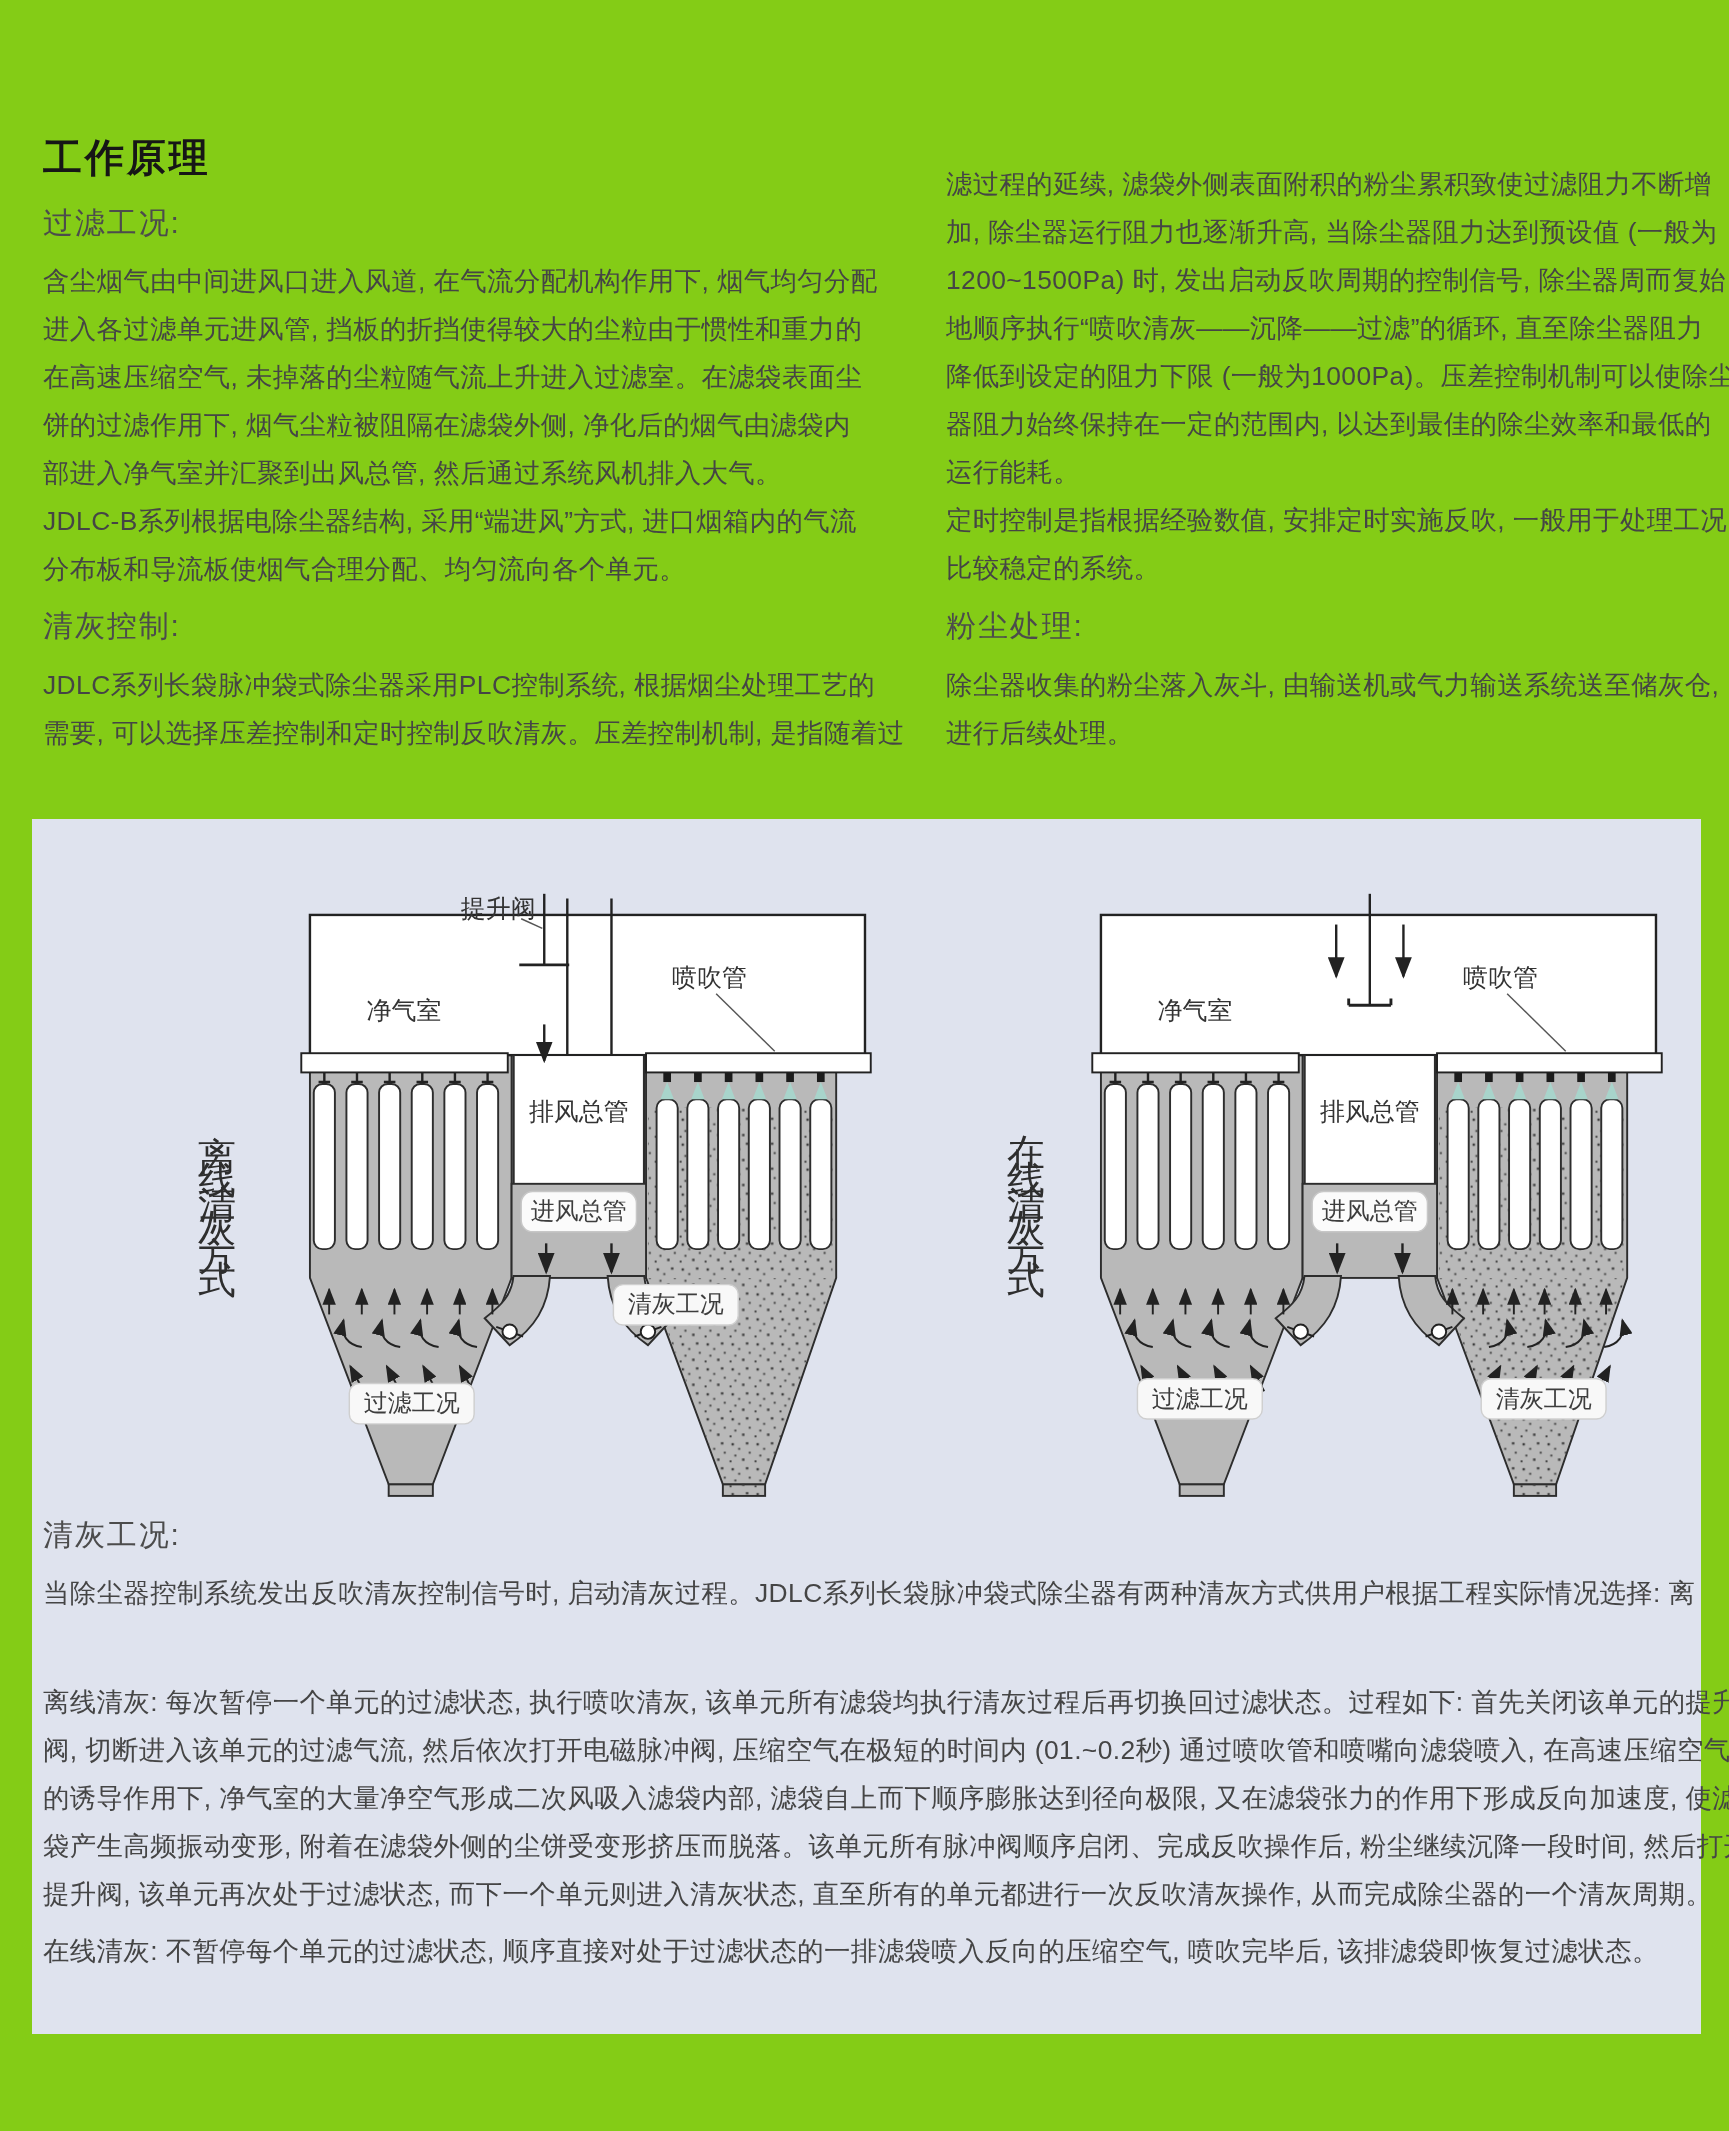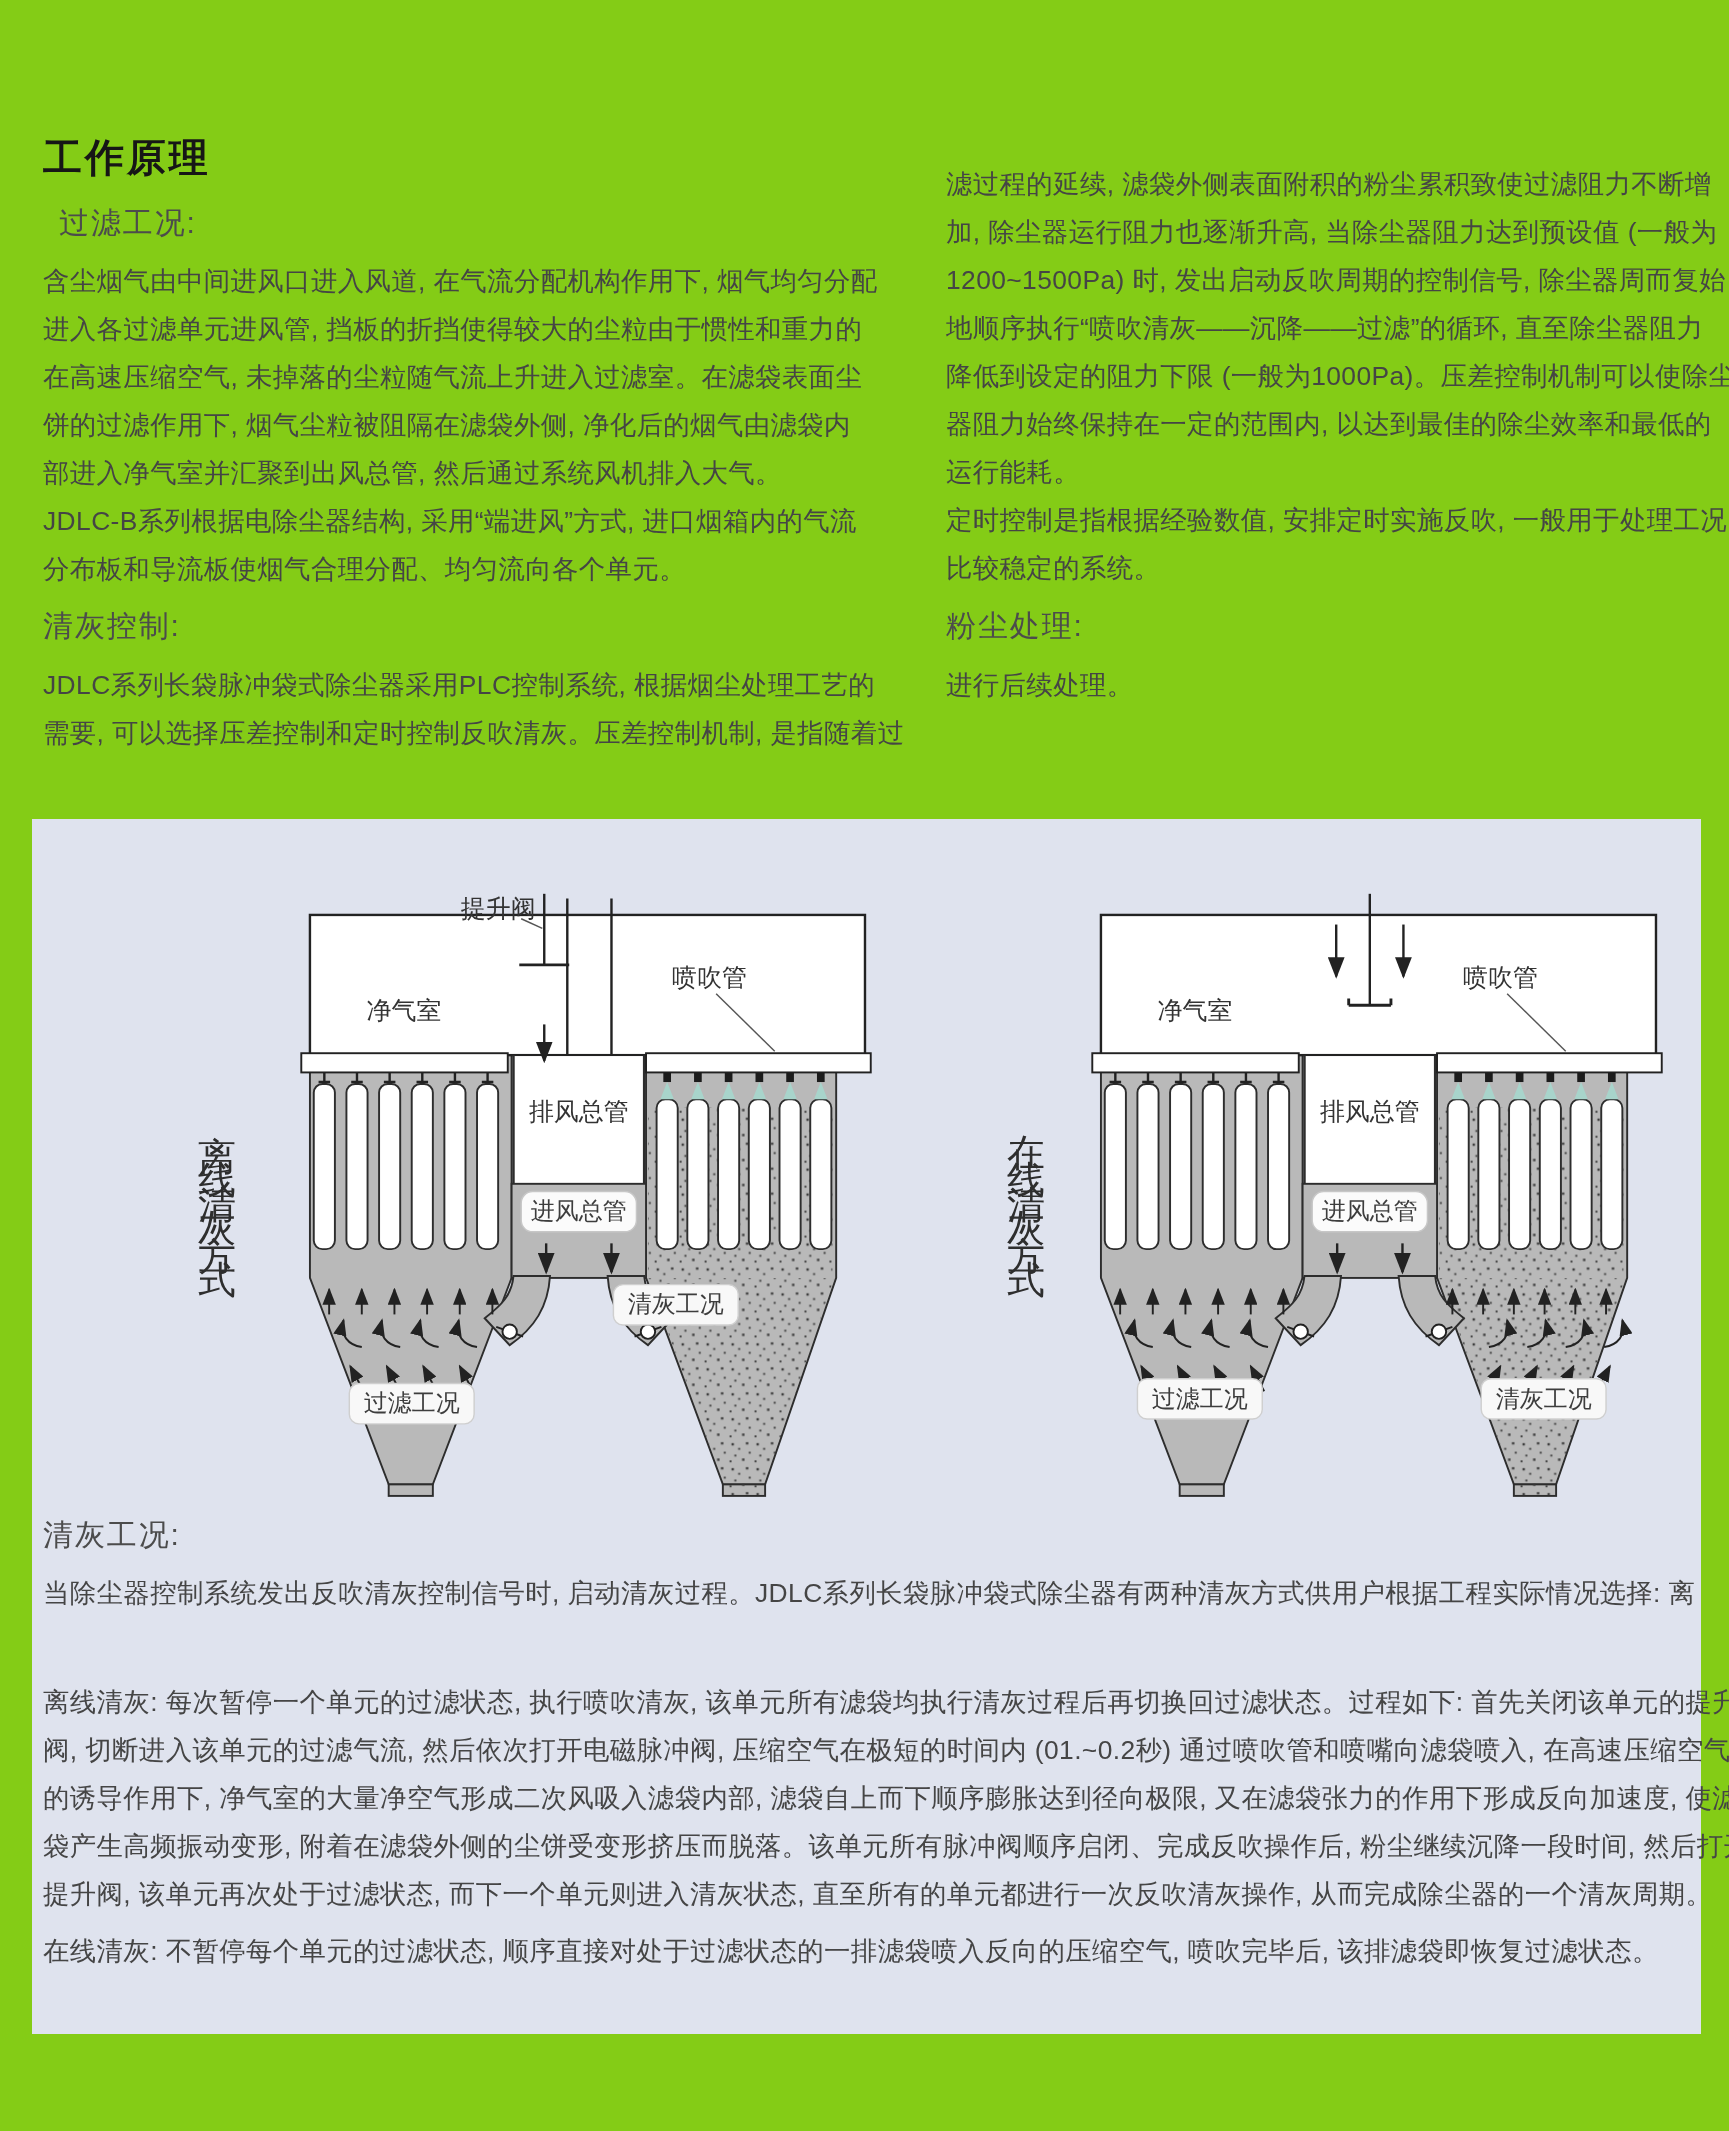--- a/index.html
+++ b/index.html
@@ -16,21 +16,21 @@
   .dg-label{font-size:26px;fill:#333333;}
   .pill-txt{font-size:25px;fill:#3d3d3d;}
 </style>
 </head>
 <body>
 
 <div class="page">
 
   <div class="abs title" style="left:43px;top:131px;">工作原理</div>
 
-  <div class="abs shead" style="left:59px;top:203px;">过滤工况:</div>
+  <div class="abs shead" style="left:43px;top:203px;">过滤工况:</div>
   <div class="abs para" style="left:43px;top:257px;">
       <div class="tl">含尘烟气由中间进风口进入风道, 在气流分配机构作用下, 烟气均匀分配</div>
       <div class="tl">进入各过滤单元进风管, 挡板的折挡使得较大的尘粒由于惯性和重力的</div>
       <div class="tl">在高速压缩空气, 未掉落的尘粒随气流上升进入过滤室。在滤袋表面尘</div>
       <div class="tl">饼的过滤作用下, 烟气尘粒被阻隔在滤袋外侧, 净化后的烟气由滤袋内</div>
       <div class="tl">部进入净气室并汇聚到出风总管, 然后通过系统风机排入大气。</div>
       <div class="tl">JDLC-B系列根据电除尘器结构, 采用“端进风”方式, 进口烟箱内的气流</div>
       <div class="tl">分布板和导流板使烟气合理分配、均匀流向各个单元。</div>
     </div>
 
@@ -46,20 +46,21 @@
       <div class="tl">1200~1500Pa) 时, 发出启动反吹周期的控制信号, 除尘器周而复始</div>
       <div class="tl">地顺序执行“喷吹清灰——沉降——过滤”的循环, 直至除尘器阻力</div>
       <div class="tl">降低到设定的阻力下限 (一般为1000Pa)。压差控制机制可以使除尘</div>
       <div class="tl">器阻力始终保持在一定的范围内, 以达到最佳的除尘效率和最低的</div>
       <div class="tl">运行能耗。</div>
       <div class="tl">定时控制是指根据经验数值, 安排定时实施反吹, 一般用于处理工况</div>
       <div class="tl">比较稳定的系统。</div>
     </div>
   <div class="abs shead" style="left:946px;top:606px;">粉尘处理:</div>
   <div class="abs para" style="left:946px;top:661px;">
+      <div class="tl">除尘器收集的粉尘落入灰斗, 由输送机或气力输送系统送至储灰仓,</div>
       <div class="tl">进行后续处理。</div>
     </div>
 
   <div class="panel"></div>
 
   <div class="abs vlabel" style="left:196px;top:1105px;">离线清灰方式</div>
   <div class="abs vlabel" style="left:1005px;top:1105px;">在线清灰方式</div>
 
   <svg class="abs" style="left:279px;top:865px;" width="615" height="653" viewBox="0 0 640 680">
     <defs>

